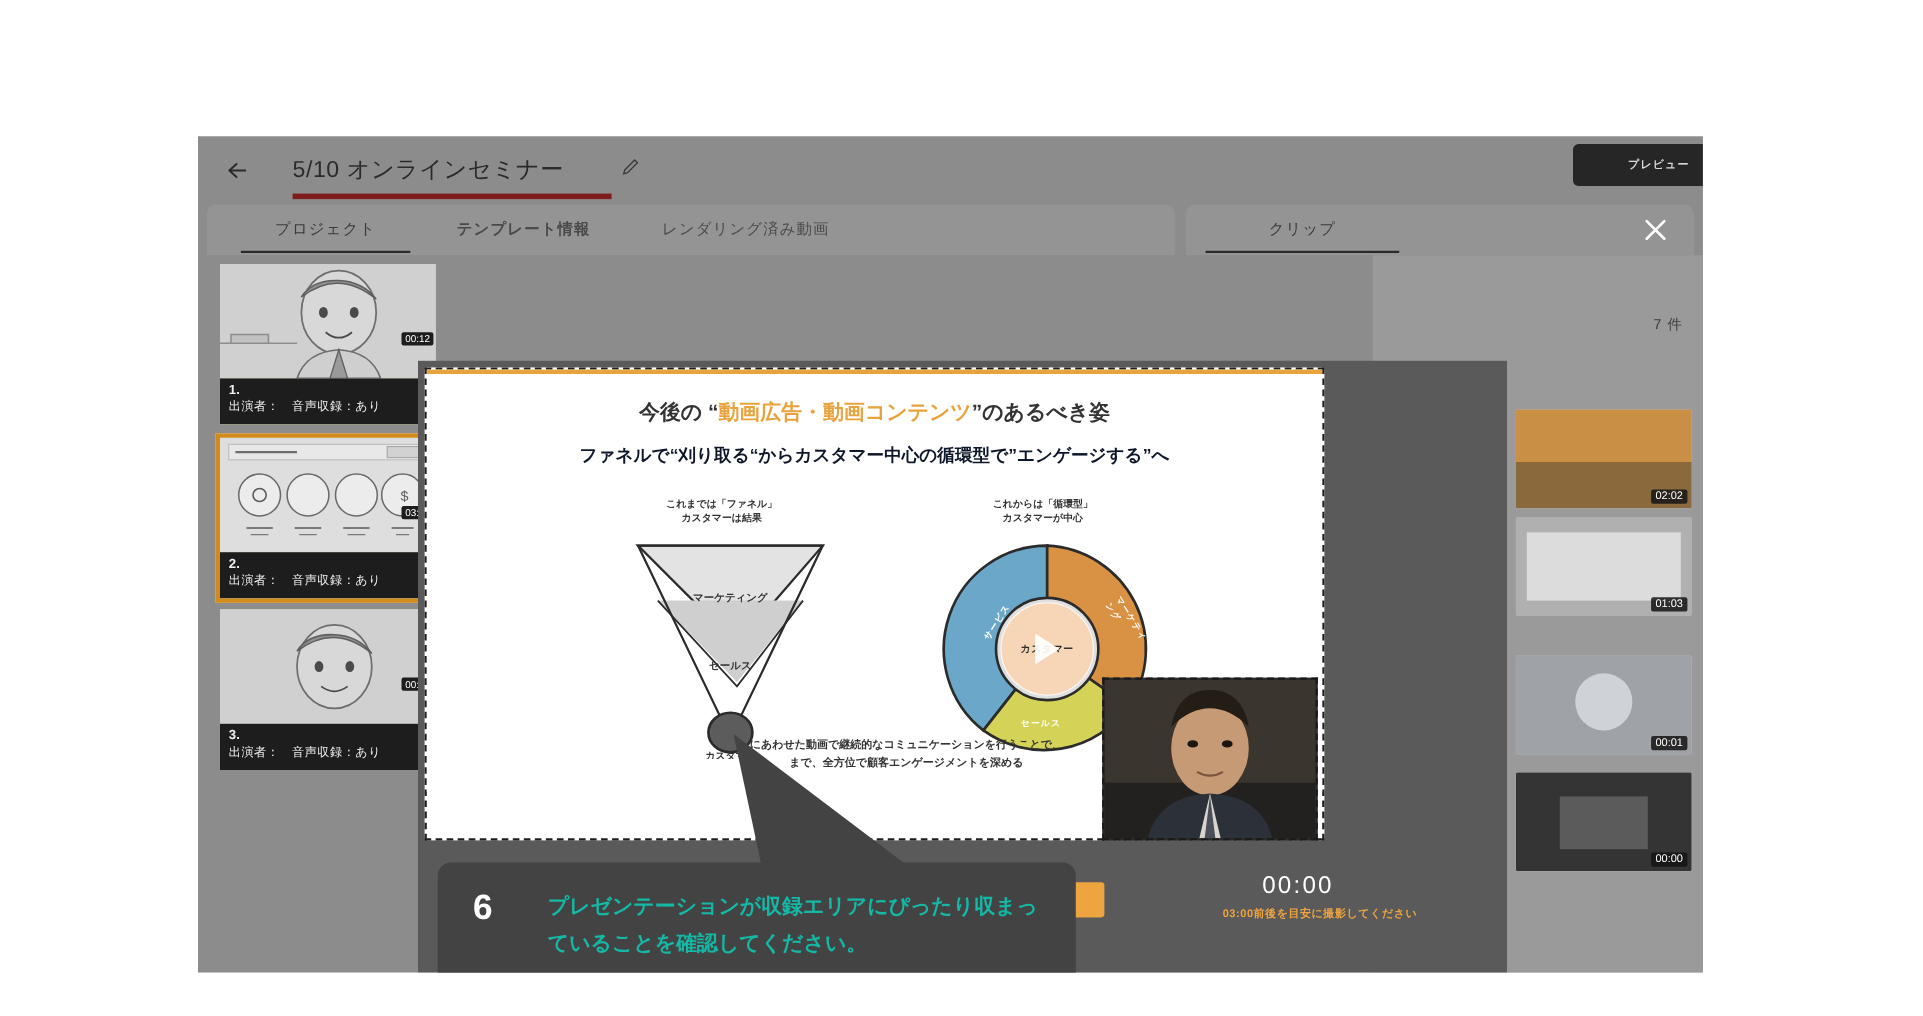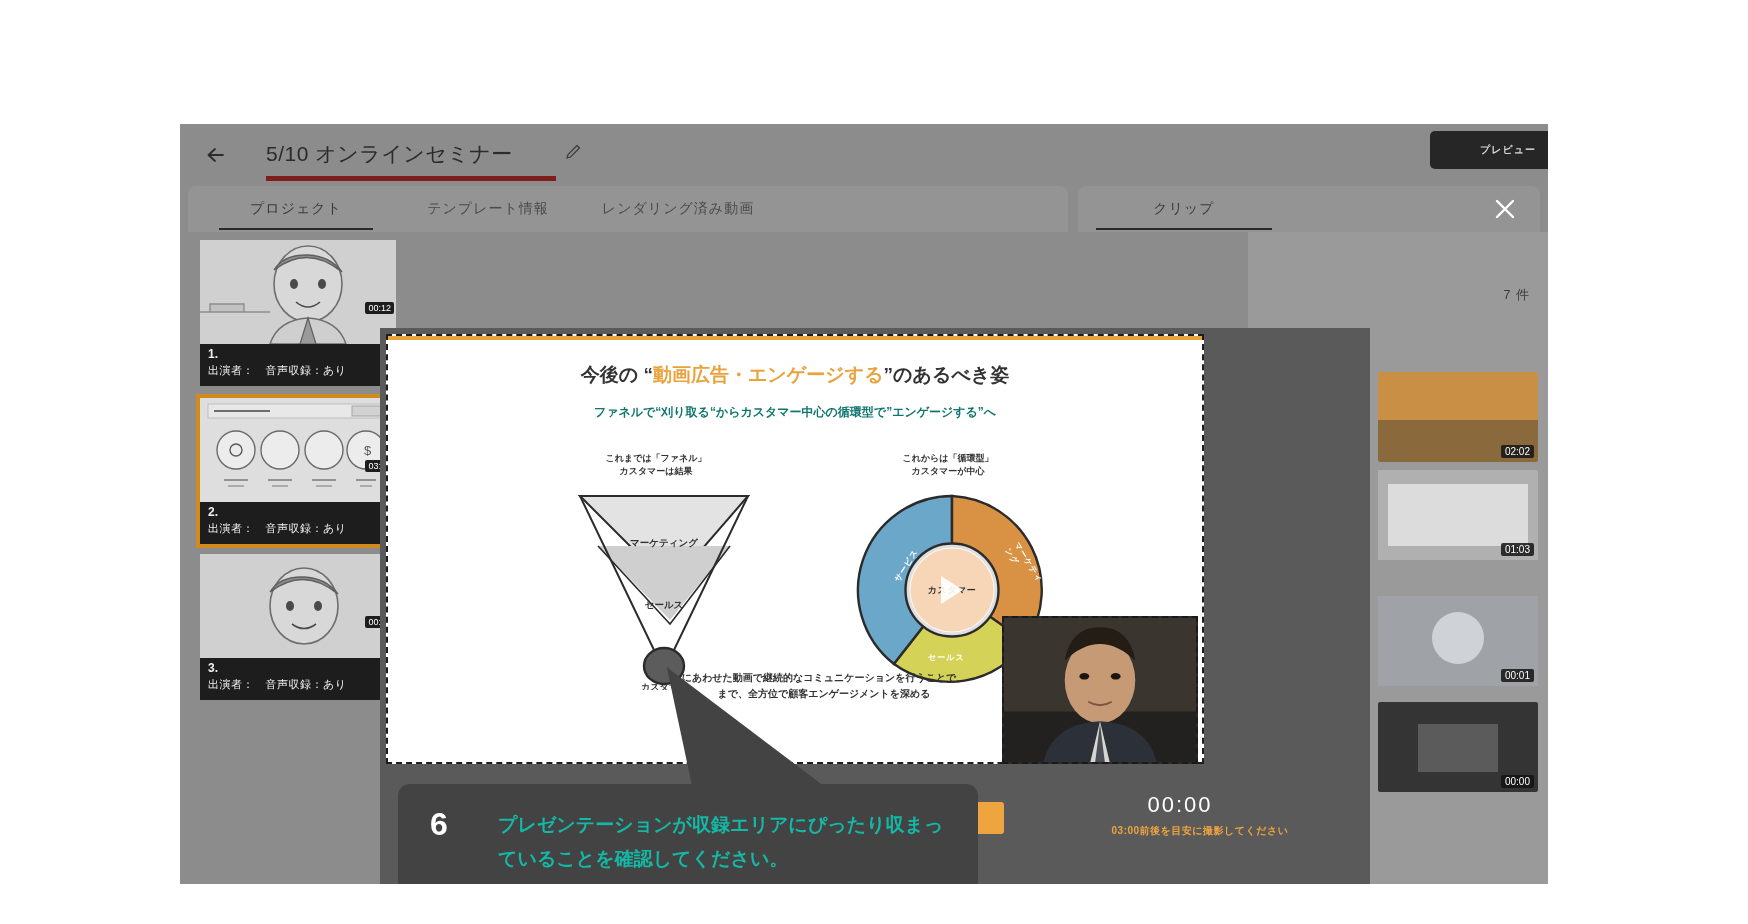--- a/index.html
+++ b/index.html
@@ -31,21 +31,21 @@
   #tabstrip{position:absolute;left:0;top:62px;width:100%;height:46px;background:#8c8c8c;}
   .tabgroup{position:absolute;top:0;height:46px;background:#949494;
      border-top-left-radius:8px;border-top-right-radius:8px;}
   #tabgroup-left{left:8px;width:880px;}
   #tabgroup-right{left:898px;width:462px;}
   .tab{position:absolute;top:0;height:46px;display:flex;align-items:center;justify-content:center;
        font-size:14px;color:#4a4a4a;letter-spacing:1px;cursor:pointer;}
   .tab.active{color:#3a3a3a;}
   .tab.active:after{content:"";position:absolute;left:6%;bottom:2px;width:88%;height:2px;background:#2a2a2a;}
   #tab-project{left:20px;width:176px;}
-  #tab-template{left:212px;width:176px;}
+  #tab-template{left:200px;width:176px;font-weight:bold;}
   #tab-rendered{left:380px;width:220px;}
   #tab-clip{left:6px;width:200px;}
   #close-panel{position:absolute;right:18px;top:6px;width:34px;height:34px;cursor:pointer;}
 
   
   #bodyarea{position:absolute;left:0;top:108px;width:100%;height:652px;background:#8c8c8c;}
 
   
   #thumb-rail{position:absolute;left:8px;top:0;width:218px;height:652px;overflow:hidden;}
   .thumb{position:absolute;left:12px;width:196px;height:146px;background:#fef9c3;overflow:hidden;}
@@ -70,21 +70,21 @@
   
   #record-modal{position:absolute;left:200px;top:96px;width:990px;height:556px;background:#5a5a5a;}
   #capture-area{position:absolute;left:6px;top:6px;width:818px;height:430px;
      border:2px dashed #1e1e1e;box-sizing:border-box;background:#ffffff;}
   #capture-top-bar{position:absolute;left:0;top:0;width:100%;height:4px;background:#e8a33d;}
 
   
   #slide{position:absolute;left:0;top:4px;width:100%;height:380px;background:#fff;overflow:hidden;}
   #slide-title{position:absolute;top:22px;left:0;width:100%;text-align:center;font-size:19px;font-weight:bold;color:#333;}
   #slide-title .hl{color:#e8a33d;}
-  #slide-sub{position:absolute;top:64px;left:0;width:100%;text-align:center;font-size:12px;font-weight:bold;color:#0f766e;}
+  #slide-sub{position:absolute;top:64px;left:0;width:100%;text-align:center;font-size:16px;font-weight:bold;color:#0f172a;}
   .diag-head{position:absolute;text-align:center;font-size:9px;font-weight:bold;color:#333;line-height:13px;}
   #funnel-head{left:168px;top:112px;width:200px;}
   #cycle-head{left:460px;top:112px;width:200px;}
   #slide-foot{position:absolute;left:0;top:330px;width:100%;text-align:center;font-size:10px;
      font-weight:bold;color:#333;line-height:16px;padding-left:29px;}
 
   
   #funnel{position:absolute;left:186px;top:150px;width:180px;height:200px;}
   #cycle{position:absolute;left:466px;top:152px;width:196px;height:196px;}
   .cyc-label{position:absolute;color:#fff;font-size:8px;font-weight:bold;letter-spacing:1px;}
@@ -272,21 +272,21 @@
     </div>
 
     <div id="record-modal">
 
       <div id="capture-area">
         <div id="capture-top-bar"></div>
 
         <div id="slide">
 
           <div id="slide-title">
-            <span>今後の “</span><span class="hl">動画広告・エンゲージする</span><span>”のあるべき姿</span>
+            <span>今後の “</span><span class="hl">動画広告・動画コンテンツ</span><span>”のあるべき姿</span>
           </div>
 
           <div id="slide-sub">ファネルで“刈り取る“からカスタマー中心の循環型で”エンゲージする”へ</div>
 
           <div class="diag-head" id="funnel-head">
               <div>これまでは「ファネル」</div>
               <div>カスタマーは結果</div>
             </div>
           <div class="diag-head" id="cycle-head">
               <div>これからは「循環型」</div>

